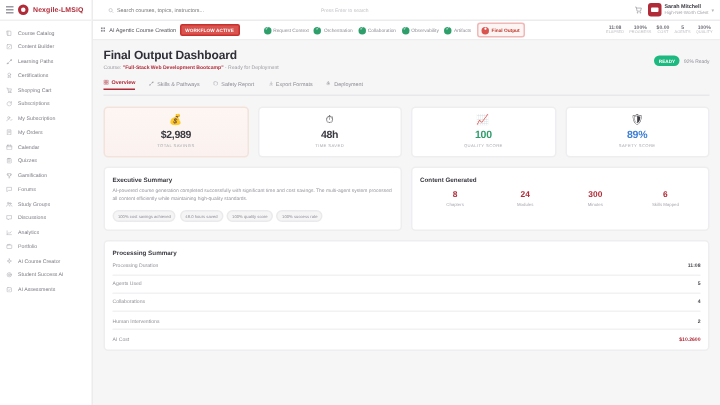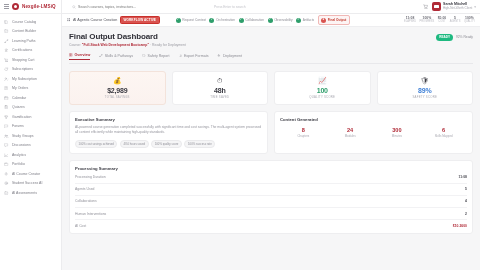--- a/index.html
+++ b/index.html
@@ -102,21 +102,21 @@
   }
   .step.final .step-label { color: #c0392b; font-weight: bold; }
   .stats { margin-left: auto; display: flex; gap: 3.5px; }
   .stat { display: flex; flex-direction: column; align-items: center; line-height: 1.2; }
   .stat-v { font-size: 3.4px; color: #6e6e77; font-weight: bold; }
   .stat-l { font-size: 2.6px; color: #bdbdc4; }
 
   
   .content { flex: 1; overflow: hidden; padding: 5px 7px 0 7px; }
 
-  .page-head { display: flex; align-items: flex-start; }
+  .page-head { display: flex; align-items: center; }
   .page-title { font-size: 8px; font-weight: bold; color: #2f2f37; letter-spacing: -.1px; }
   .page-sub { font-size: 3.4px; color: #9a9aa2; margin-top: 2px; }
   .page-sub b { color: #b02a37; }
   .ready-wrap { margin-left: auto; display: flex; align-items: center; gap: 2.5px; margin-top: 2px; }
   .pill-green {
     background: #1eb980; color: #fff; font-size: 3.1px; font-weight: bold;
     padding: 1.4px 3.4px; border-radius: 4px;
   }
   .ready-text { font-size: 3.3px; color: #8c8c94; }
 

